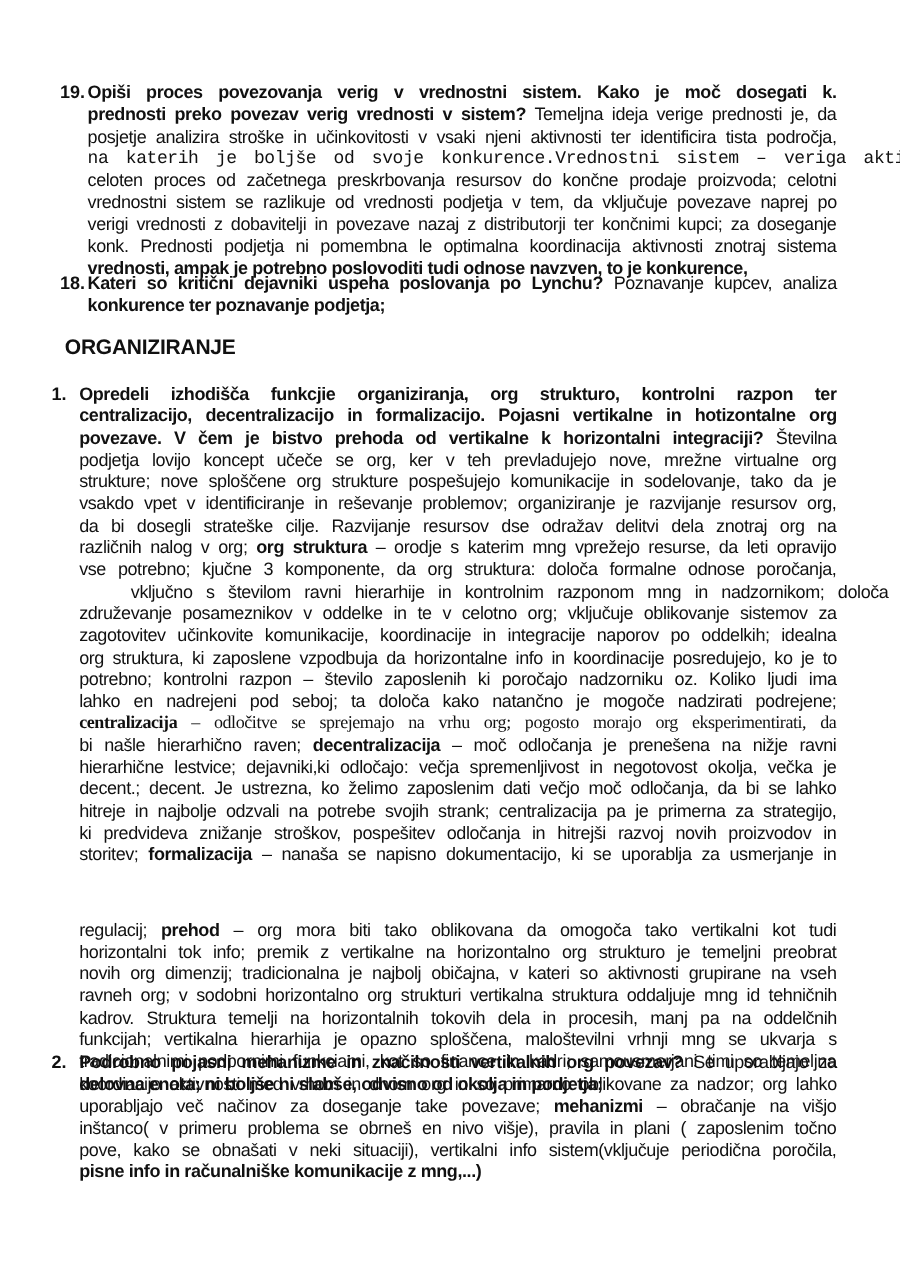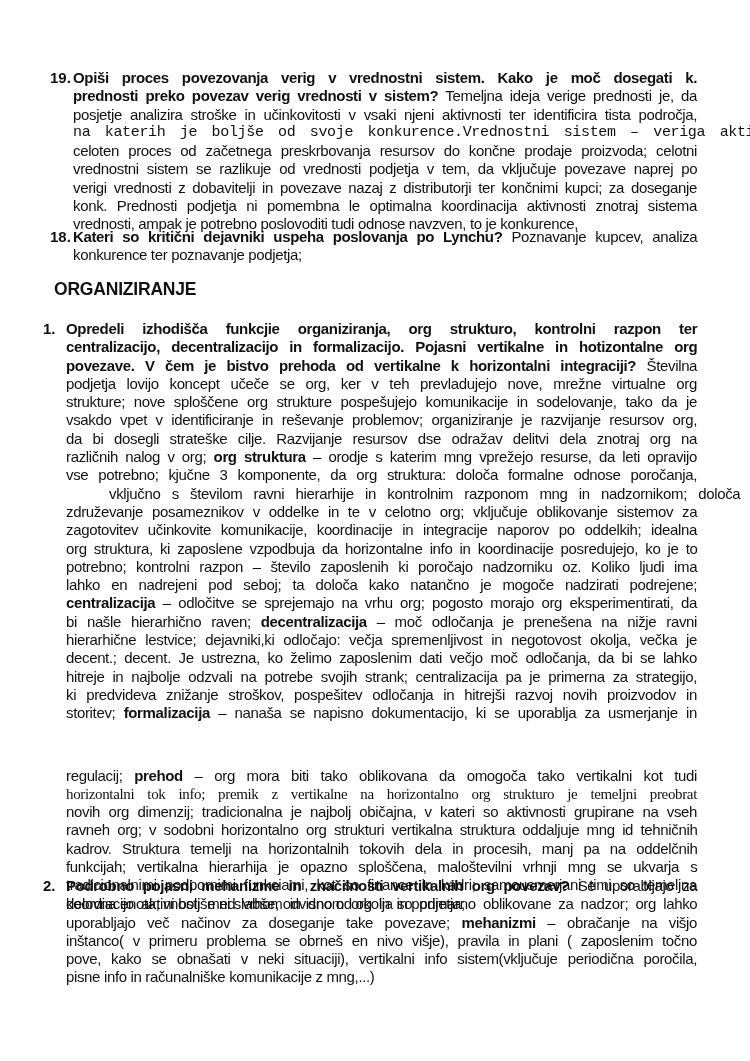--- a/index.html
+++ b/index.html
@@ -5,21 +5,21 @@
   html, body { margin: 0; padding: 0; background: #ffffff; }
   body { width: 750px; height: 1061px; position: relative; overflow: hidden;
          font-family: "Liberation Sans", sans-serif; color: #111; }
   .page { position: absolute; left: 0; top: 0; width: 750px; height: 1061px; }
   .item { position: absolute; }
   .num { position: absolute; font-weight: bold; font-size: 15px; line-height: 18.3px; }
   .body { position: absolute; }
   .line { display: block; height: 18.3px; line-height: 18.3px; font-size: 15px;
           white-space: nowrap; text-align: justify; text-align-last: justify;
           letter-spacing: -0.35px; transform-origin: left top; }
-  .line.last { text-align-last: left; }
+  .line.last { text-align-last: left; font-weight: bold; }
   .line b { font-weight: bold; }
   .heading { position: absolute; left: 54px; top: 279px; font-size: 17.5px; font-weight: bold;
              letter-spacing: -0.2px; }
   .q17 { left: 50px; top: 69px; }
   .q17 .num { left: 0; top: 0; }
   .q17 .body { left: 23px; top: 0; width: 624px; }
   .q18 { left: 50px; top: 228px; }
   .q18 .num { left: 0; top: 0; }
   .q18 .body { left: 23px; top: 0; width: 624px; }
   .q1 { left: 43px; top: 320px; }
@@ -70,29 +70,29 @@
         <span class="line" style="display: block; word-spacing: 4.72727px;"><span>vsakdo vpet v identificiranje in reševanje problemov; organiziranje je razvijanje resursov org,</span></span>
         <span class="line" style="display: block; word-spacing: 6.69231px;"><span>da bi dosegli strateške cilje. Razvijanje resursov dse odražav delitvi dela znotraj org na</span></span>
         <span class="line" style="display: block; word-spacing: 3.46667px;"><span>različnih nalog v org; </span><b>org struktura</b><span> – orodje s katerim mng vprežejo resurse, da leti opravijo</span></span>
         <span class="line" style="display: block; word-spacing: 6.09091px;"><span>vse potrebno; kjučne 3 komponente, da org struktura: določa formalne odnose poročanja,</span></span>
         <span class="line" style="display: block; word-spacing: 7.45455px; margin-left: 43px;"><span>vključno s številom ravni hierarhije in kontrolnim razponom mng in nadzornikom; določa</span></span>
         <span class="line" style="display: block; word-spacing: 5.16667px;"><span>združevanje posameznikov v oddelke in te v celotno org; vključuje oblikovanje sistemov za</span></span>
         <span class="line" style="display: block; word-spacing: 5.88889px;"><span>zagotovitev učinkovite komunikacije, koordinacije in integracije naporov po oddelkih; idealna</span></span>
         <span class="line" style="display: block; word-spacing: 3.30769px;"><span>org struktura, ki zaposlene vzpodbuja da horizontalne info in koordinacije posredujejo, ko je to</span></span>
         <span class="line" style="display: block; word-spacing: 5.91667px;"><span>potrebno; kontrolni razpon – število zaposlenih ki poročajo nadzorniku oz. Koliko ljudi ima</span></span>
         <span class="line" style="display: block; word-spacing: 7.33333px;"><span>lahko en nadrejeni pod seboj; ta določa kako natančno je mogoče nadzirati podrejene;</span></span>
-        <span class="line" style="display: block; word-spacing: 3.58333px;"><b>centralizacija</b><span> – odločitve se sprejemajo na vrhu org; pogosto morajo org eksperimentirati, da</span></span>
+        <span class="line" style="display: block; word-spacing: 3.58333px; font-family: Liberation Serif, serif;"><b>centralizacija</b><span> – odločitve se sprejemajo na vrhu org; pogosto morajo org eksperimentirati, da</span></span>
         <span class="line" style="display: block; word-spacing: 6.08333px;"><span>bi našle hierarhično raven; </span><b>decentralizacija</b><span> – moč odločanja je prenešena na nižje ravni</span></span>
         <span class="line" style="display: block; word-spacing: 5.1px;"><span>hierarhične lestvice; dejavniki,ki odločajo: večja spremenljivost in negotovost okolja, večka je</span></span>
         <span class="line" style="display: block; word-spacing: 3.78571px;"><span>decent.; decent. Je ustrezna, ko želimo zaposlenim dati večjo moč odločanja, da bi se lahko</span></span>
         <span class="line" style="display: block; word-spacing: 4.15385px;"><span>hitreje in najbolje odzvali na potrebe svojih strank; centralizacija pa je primerna za strategijo,</span></span>
         <span class="line" style="display: block; word-spacing: 6.18182px;"><span>ki predvideva znižanje stroškov, pospešitev odločanja in hitrejši razvoj novih proizvodov in</span></span>
         <span class="line" style="display: block; word-spacing: 4.41667px;"><span>storitev; </span><b>formalizacija</b><span> – nanaša se napisno dokumentacijo, ki se uporablja za usmerjanje in</span></span>
         <span class="line" style="display: block; word-spacing: 7.84615px; margin-top: 44px;"><span>regulacij; </span><b>prehod</b><span> – org mora biti tako oblikovana da omogoča tako vertikalni kot tudi</span></span>
-        <span class="line" style="display: block; word-spacing: 6.16667px; font-family: Liberation Serif, serif;"><span>horizontalni tok info; premik z vertikalne na horizontalno org strukturo je temeljni preobrat</span></span>
+        <span class="line" style="display: block; word-spacing: 6.16667px;"><span>horizontalni tok info; premik z vertikalne na horizontalno org strukturo je temeljni preobrat</span></span>
         <span class="line" style="display: block; word-spacing: 4.53846px;"><span>novih org dimenzij; tradicionalna je najbolj običajna, v kateri so aktivnosti grupirane na vseh</span></span>
         <span class="line" style="display: block; word-spacing: 3.58333px;"><span>ravneh org; v sodobni horizontalno org strukturi vertikalna struktura oddaljuje mng id tehničnih</span></span>
         <span class="line" style="display: block; word-spacing: 6.66667px;"><span>kadrov. Struktura temelji na horizontalnih tokovih dela in procesih, manj pa na oddelčnih</span></span>
         <span class="line" style="display: block; word-spacing: 7.27273px;"><span>funkcijah; vertikalna hierarhija je opazno sploščena, maloštevilni vrhnji mng se ukvarja s</span></span>
         <span class="line" style="display: block; word-spacing: 4.54545px;"><span>tradicionalnimi podpornimi funkciami, kot so finance in kadri; samousmerjani timi so temeljna</span></span>
         <span class="line last" style="display: block;"><span>delovna enota; ni boljše ni slabše, odvisno od okolja in podjetja;</span></span>
       </div>
   </div>
 
   <div class="item q2">

